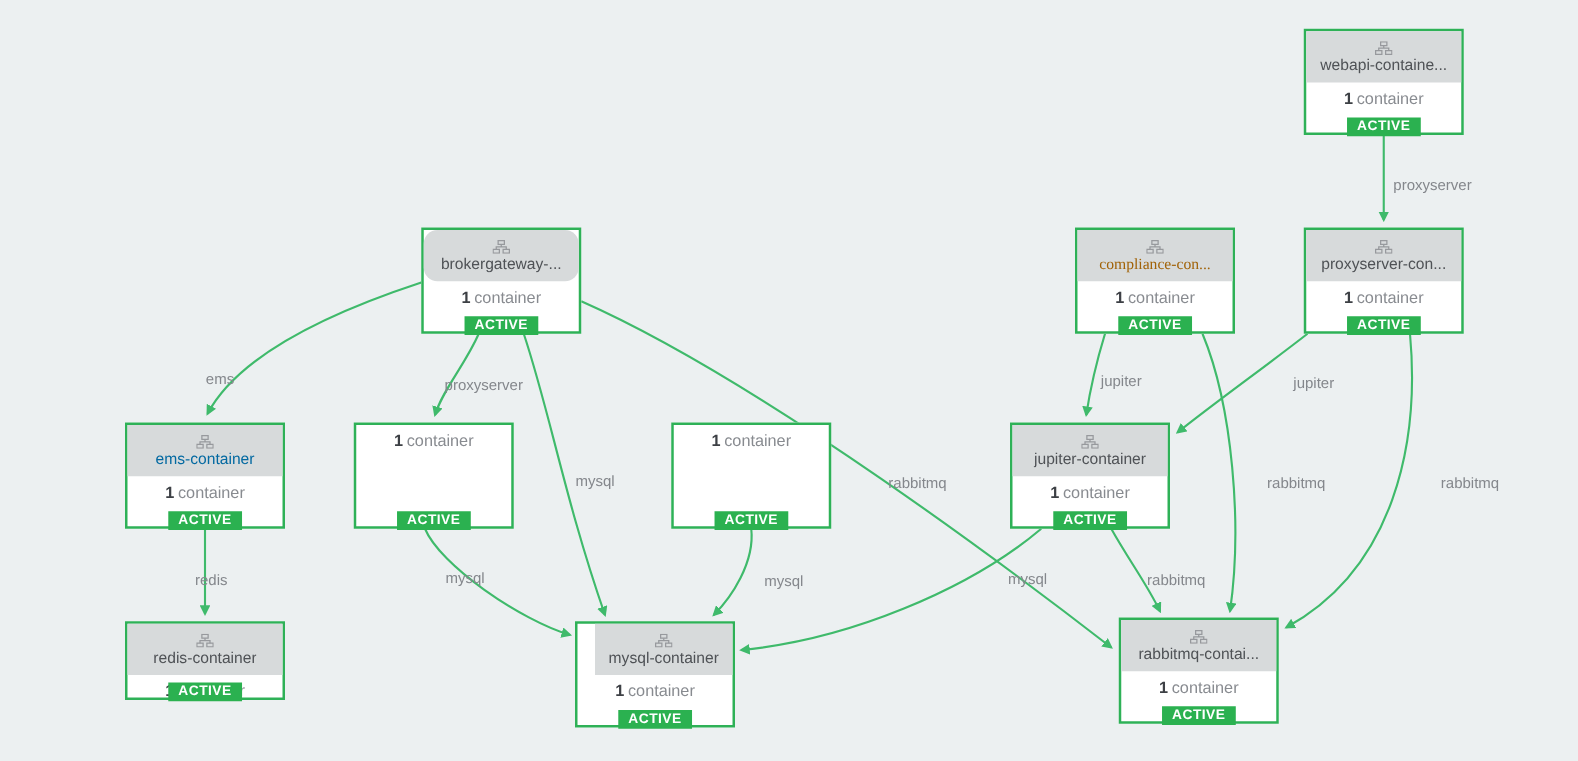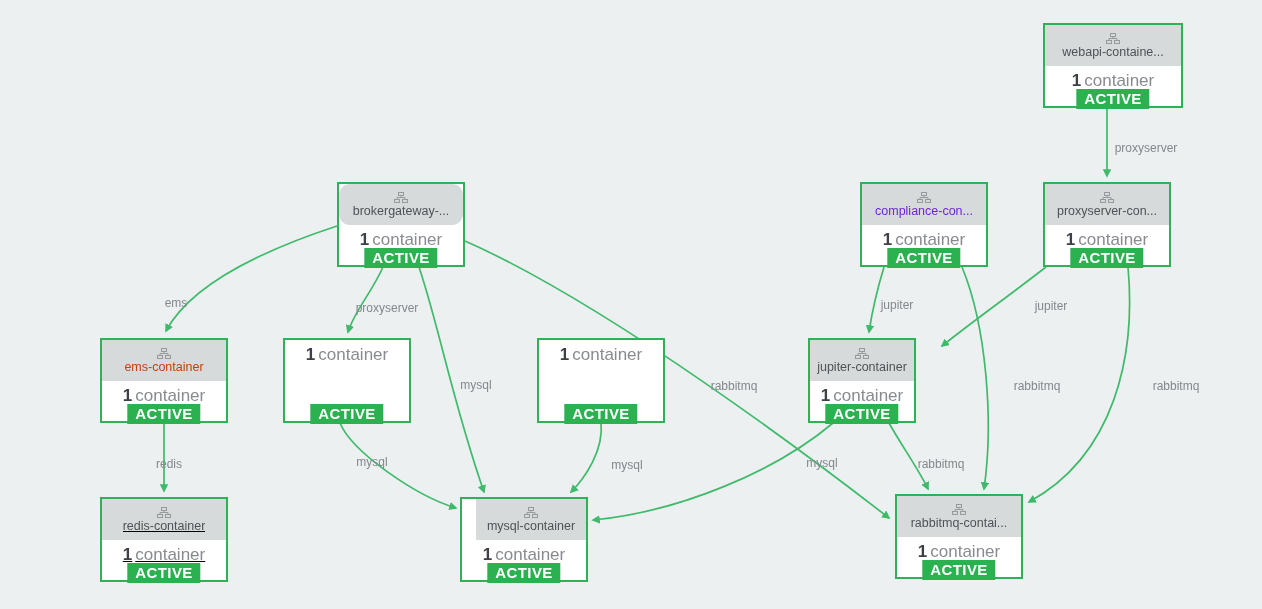--- a/index.html
+++ b/index.html
@@ -7,24 +7,24 @@
   #canvas{position:relative;width:1262px;height:609px;overflow:hidden;}
   #edge-svg{position:absolute;left:0;top:0;width:100%;height:100%;}
   .edge-path{fill:none;stroke-width:1.7px;}
   .edge-label{position:absolute;transform:translate(-50%,-50%);font-size:12px;white-space:nowrap;}
   .node{position:absolute;width:128px;height:85px;box-sizing:border-box;background:#ffffff;
         border:2px solid #2eb157;cursor:pointer;}
   .node-header{height:40px;display:flex;flex-direction:column;align-items:center;
         justify-content:center;padding-top:1px;overflow:hidden;}
   .node-icon{line-height:0;margin-bottom:1px;}
   .node-title{font-size:12.5px;max-width:120px;white-space:nowrap;overflow:hidden;}
-  .node-body{text-align:center;padding-top:5px;font-size:17px;}
+  .node-body{text-align:center;padding-top:5px;font-size:13px;}
   .node-count-num{font-weight:bold;margin-right:3px;}
   .node-badge{position:absolute;bottom:-3px;left:50%;transform:translateX(-50%);
-        color:#ffffff;font-weight:bold;font-size:15px;letter-spacing:.4px;
+        color:#ffffff;font-weight:bold;font-size:11px;letter-spacing:.4px;
         padding:1px 8px 2px 8px;white-space:nowrap;}
 </style>
 </head>
 <body>
 
 <div id="canvas" style="background: rgb(236, 240, 241); width: 1262px; height: 609px;">
   <svg id="edge-svg" viewBox="0 0 1262 609">
     <defs>
       <marker id="arrow" viewBox="0 0 10 10" refX="8" refY="5" markerWidth="8.5" markerHeight="8.5" orient="auto-start-reverse" markerUnits="userSpaceOnUse">
         <path d="M 0 0 L 10 5 L 0 10 z" fill="#3fba6b"></path>
@@ -52,21 +52,21 @@
     <div class="edge-label" style="left: 734px; top: 386px; color: rgb(132, 135, 140);">rabbitmq</div>
     <div class="edge-label" style="left: 897px; top: 305px; color: rgb(132, 135, 140);">jupiter</div>
     <div class="edge-label" style="left: 1037px; top: 386px; color: rgb(132, 135, 140);">rabbitmq</div>
     <div class="edge-label" style="left: 1051px; top: 306px; color: rgb(132, 135, 140);">jupiter</div>
     <div class="edge-label" style="left: 1176px; top: 386px; color: rgb(132, 135, 140);">rabbitmq</div>
     <div class="edge-label" style="left: 169px; top: 464px; color: rgb(132, 135, 140);">redis</div>
     <div class="edge-label" style="left: 372px; top: 462px; color: rgb(132, 135, 140);">mysql</div>
     <div class="edge-label" style="left: 627px; top: 465px; color: rgb(132, 135, 140);">mysql</div>
     <div class="edge-label" style="left: 822px; top: 463px; color: rgb(132, 135, 140);">mysql</div>
     <div class="edge-label" style="left: 941px; top: 464px; color: rgb(132, 135, 140);">rabbitmq</div>
-    <div class="node" style="left: 1043px; top: 23px; width: 140px; height: 85px; border-color: rgb(46, 177, 87);">
+    <div class="node" style="left: 1043px; top: 23px; width: 128px; height: 85px; border-color: rgb(46, 177, 87);">
     <div class="node-header" style="background: rgb(215, 218, 219);">
       <span class="node-icon">
         <svg width="14" height="11" viewBox="0 0 14 11">
           <g fill="none" stroke-width="1">
             <rect x="4.5" y="0.5" width="5" height="3" stroke="#97999d"></rect>
             <rect x="0.5" y="7.5" width="5" height="3" stroke="#97999d"></rect>
             <rect x="8.5" y="7.5" width="5" height="3" stroke="#97999d"></rect>
             <path d="M7 3.5 V5.5 M3 7.5 V5.5 H11 V7.5" stroke="#97999d"></path>
           </g>
         </svg>
@@ -102,21 +102,21 @@
       <span class="node-icon">
         <svg width="14" height="11" viewBox="0 0 14 11">
           <g fill="none" stroke-width="1">
             <rect x="4.5" y="0.5" width="5" height="3" stroke="#97999d"></rect>
             <rect x="0.5" y="7.5" width="5" height="3" stroke="#97999d"></rect>
             <rect x="8.5" y="7.5" width="5" height="3" stroke="#97999d"></rect>
             <path d="M7 3.5 V5.5 M3 7.5 V5.5 H11 V7.5" stroke="#97999d"></path>
           </g>
         </svg>
       </span>
-      <span class="node-title" style="color: #6d28d9;">compliance-con...</span>
+      <span class="node-title" style="color: #a16207; font-family: Liberation Serif, serif;">compliance-con...</span>
     </div>
     <div class="node-body">
       <span class="node-count-num" style="color: rgb(61, 64, 69);">1</span><span class="node-count-label" style="color: rgb(136, 139, 144);">container</span>
     </div>
     <div class="node-badge" style="background: rgb(43, 177, 80); color: rgb(255, 255, 255);">ACTIVE</div>
   </div>
     <div class="node" style="left: 1043px; top: 182px; width: 128px; height: 85px; border-color: rgb(46, 177, 87);">
     <div class="node-header" style="background: rgb(215, 218, 219);">
       <span class="node-icon">
         <svg width="14" height="11" viewBox="0 0 14 11">
@@ -140,59 +140,59 @@
       <span class="node-icon">
         <svg width="14" height="11" viewBox="0 0 14 11">
           <g fill="none" stroke-width="1">
             <rect x="4.5" y="0.5" width="5" height="3" stroke="#97999d"></rect>
             <rect x="0.5" y="7.5" width="5" height="3" stroke="#97999d"></rect>
             <rect x="8.5" y="7.5" width="5" height="3" stroke="#97999d"></rect>
             <path d="M7 3.5 V5.5 M3 7.5 V5.5 H11 V7.5" stroke="#97999d"></path>
           </g>
         </svg>
       </span>
-      <span class="node-title" style="color: #c2410c;">ems-container</span>
+      <span class="node-title" style="color: #0369a1;">ems-container</span>
     </div>
     <div class="node-body">
       <span class="node-count-num" style="color: rgb(61, 64, 69);">1</span><span class="node-count-label" style="color: rgb(136, 139, 144);">container</span>
     </div>
     <div class="node-badge" style="background: rgb(43, 177, 80); color: rgb(255, 255, 255);">ACTIVE</div>
   </div>
     <div class="node" style="left: 283px; top: 338px; width: 128px; height: 85px; border-color: rgb(46, 177, 87);">
     <div class="node-body">
       <span class="node-count-num" style="color: rgb(61, 64, 69);">1</span><span class="node-count-label" style="color: rgb(136, 139, 144);">container</span>
     </div>
     <div class="node-badge" style="background: rgb(43, 177, 80); color: rgb(255, 255, 255);">ACTIVE</div>
   </div>
     <div class="node" style="left: 537px; top: 338px; width: 128px; height: 85px; border-color: rgb(46, 177, 87);">
     <div class="node-body">
       <span class="node-count-num" style="color: rgb(61, 64, 69);">1</span><span class="node-count-label" style="color: rgb(136, 139, 144);">container</span>
     </div>
     <div class="node-badge" style="background: rgb(43, 177, 80); color: rgb(255, 255, 255);">ACTIVE</div>
   </div>
-    <div class="node" style="left: 808px; top: 338px; width: 108px; height: 85px; border-color: rgb(46, 177, 87);">
+    <div class="node" style="left: 808px; top: 338px; width: 128px; height: 85px; border-color: rgb(46, 177, 87);">
     <div class="node-header" style="background: rgb(215, 218, 219);">
       <span class="node-icon">
         <svg width="14" height="11" viewBox="0 0 14 11">
           <g fill="none" stroke-width="1">
             <rect x="4.5" y="0.5" width="5" height="3" stroke="#97999d"></rect>
             <rect x="0.5" y="7.5" width="5" height="3" stroke="#97999d"></rect>
             <rect x="8.5" y="7.5" width="5" height="3" stroke="#97999d"></rect>
             <path d="M7 3.5 V5.5 M3 7.5 V5.5 H11 V7.5" stroke="#97999d"></path>
           </g>
         </svg>
       </span>
       <span class="node-title" style="color: rgb(79, 82, 86);">jupiter-container</span>
     </div>
     <div class="node-body">
       <span class="node-count-num" style="color: rgb(61, 64, 69);">1</span><span class="node-count-label" style="color: rgb(136, 139, 144);">container</span>
     </div>
     <div class="node-badge" style="background: rgb(43, 177, 80); color: rgb(255, 255, 255);">ACTIVE</div>
   </div>
-    <div class="node" style="left: 100px; top: 497px; width: 128px; height: 85px; border-color: rgb(46, 177, 87); text-decoration: underline;">
+    <div class="node" style="left: 100px; top: 497px; width: 128px; height: 63px; border-color: rgb(46, 177, 87);">
     <div class="node-header" style="background: rgb(215, 218, 219);">
       <span class="node-icon">
         <svg width="14" height="11" viewBox="0 0 14 11">
           <g fill="none" stroke-width="1">
             <rect x="4.5" y="0.5" width="5" height="3" stroke="#97999d"></rect>
             <rect x="0.5" y="7.5" width="5" height="3" stroke="#97999d"></rect>
             <rect x="8.5" y="7.5" width="5" height="3" stroke="#97999d"></rect>
             <path d="M7 3.5 V5.5 M3 7.5 V5.5 H11 V7.5" stroke="#97999d"></path>
           </g>
         </svg>

